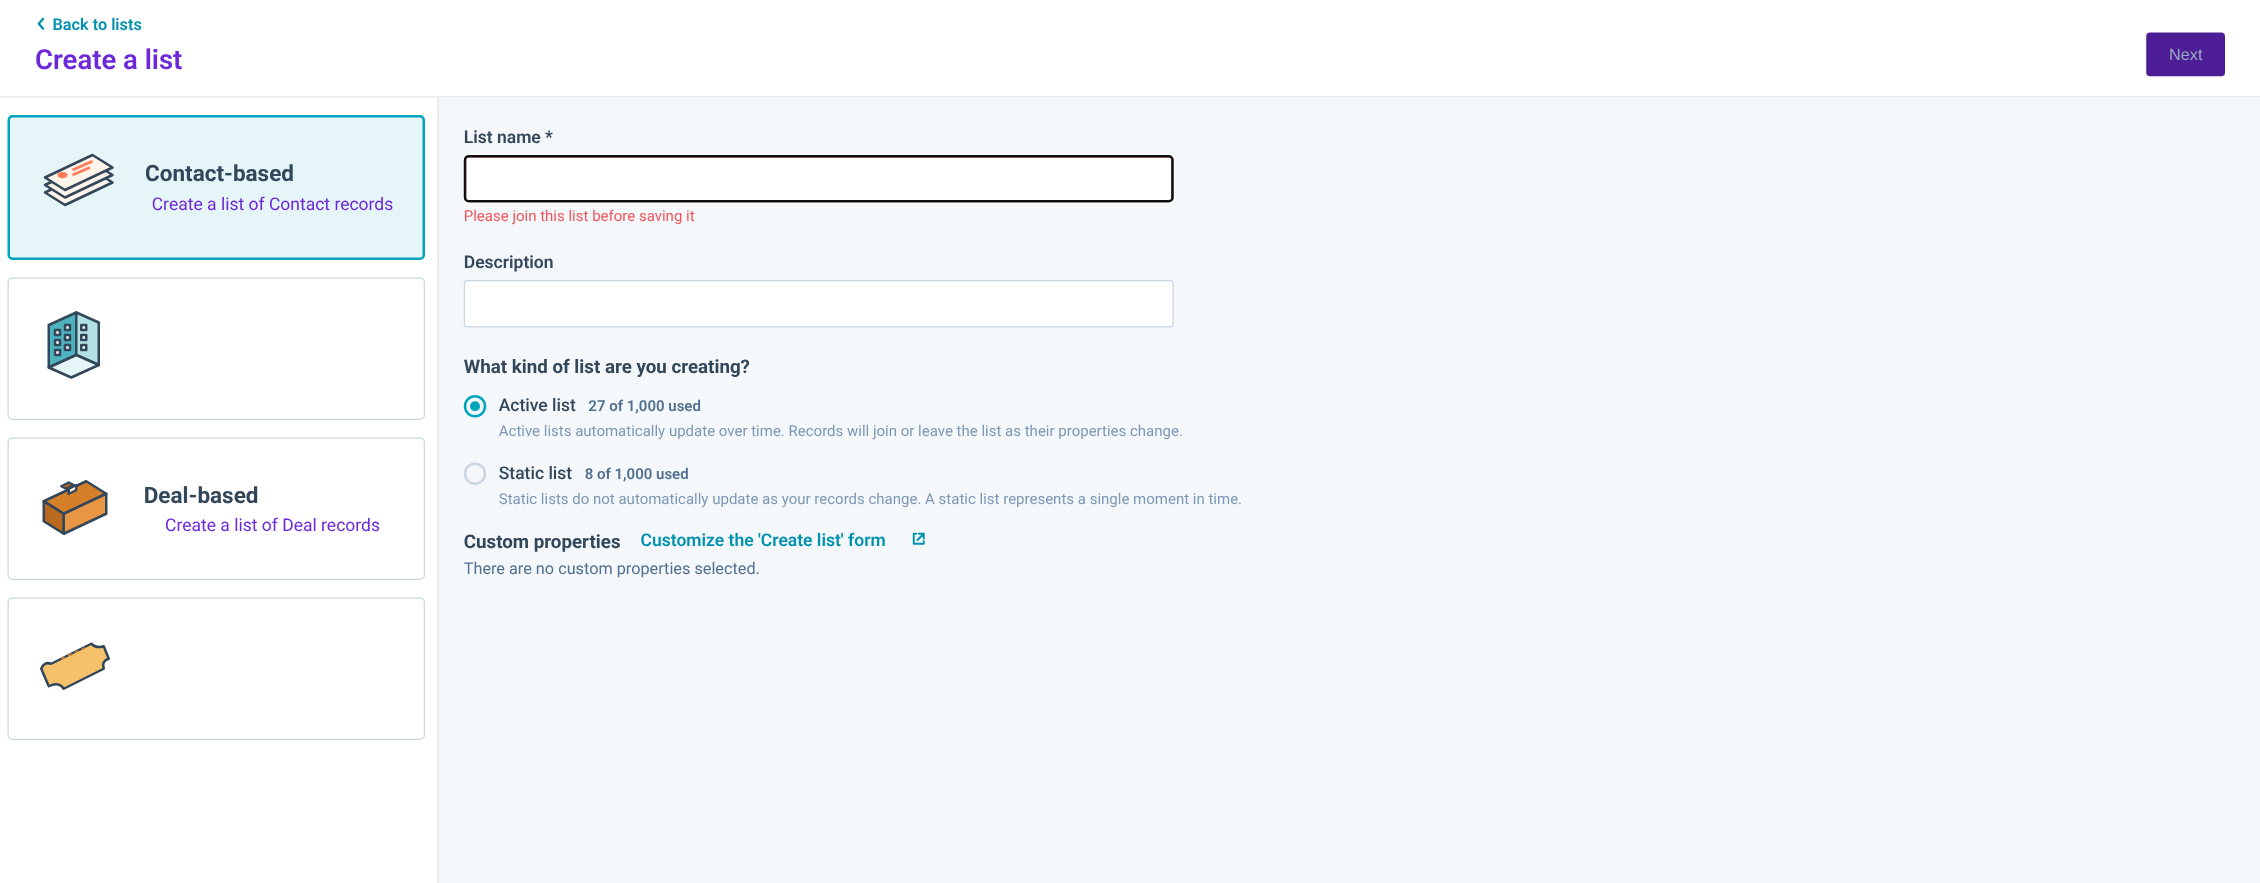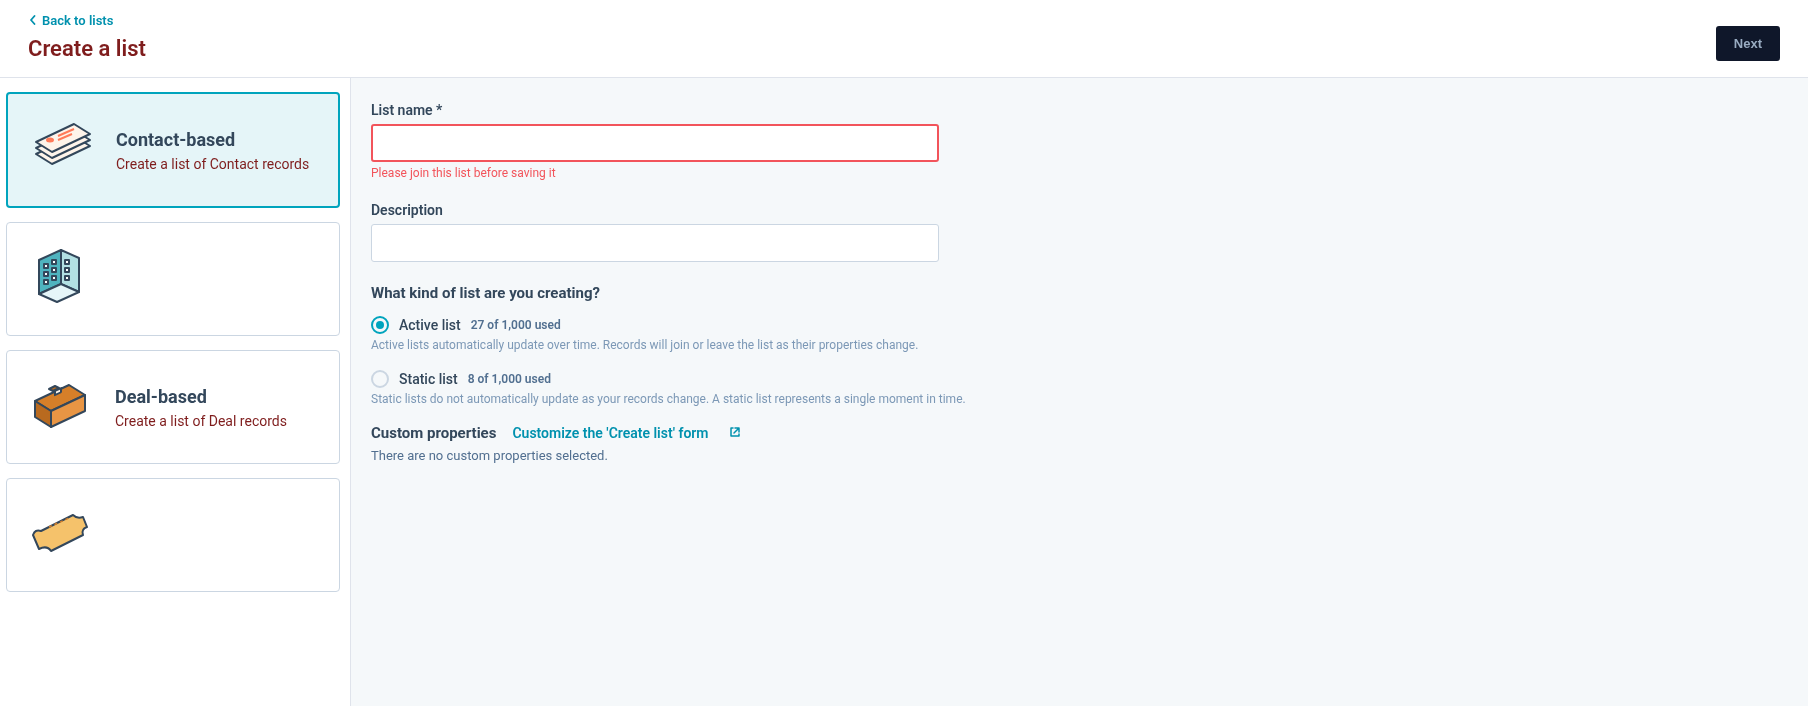--- a/index.html
+++ b/index.html
@@ -22,29 +22,29 @@
       font-weight: 600;
       display: inline-flex;
       align-items: center;
       gap: 4px;
       cursor: pointer;
       margin-bottom: 8px;
     }
     .page-title {
       font-size: 22px;
       font-weight: 600;
-      color: #7f1d1d;
+      color: #6d28d9;
     }
     .next-btn {
-      background: #0f172a;
+      background: #4c1d95;
       border: none;
       color: #99acc2;
       padding: 10px 18px;
       font-size: 13px;
-      font-weight: 700;
+      font-weight: 400;
       border-radius: 3px;
       cursor: not-allowed;
     }
     .body {
       display: flex;
     }
     .sidebar {
       width: 350px;
       padding: 14px 10px 14px 6px;
       display: flex;
@@ -75,21 +75,22 @@
     }
     .card-content { flex: 1; }
     .card-title {
       font-size: 18px;
       font-weight: 700;
       color: #33475b;
       margin-bottom: 6px;
     }
     .card-desc {
       font-size: 14px;
-      color: #7f1d1d;
+      color: #6d28d9;
+      text-align: center;
     }
     .main {
       flex: 1;
       border-left: 1px solid #dfe3eb;
       padding: 24px 20px;
       background: #f5f8fa;
       min-height: 630px;
     }
     .form-group { margin-bottom: 22px; }
     .form-label {
@@ -151,20 +152,21 @@
       font-weight: 500;
     }
     .radio-usage {
       font-size: 12px;
       color: #516f90;
       font-weight: 600;
     }
     .radio-desc {
       font-size: 12px;
       color: #7c98b6;
+      margin-left: 28px;
       margin-bottom: 18px;
     }
     .custom-row {
       display: flex;
       align-items: center;
       gap: 16px;
       margin-bottom: 6px;
     }
     .custom-label {
       font-size: 15px;

